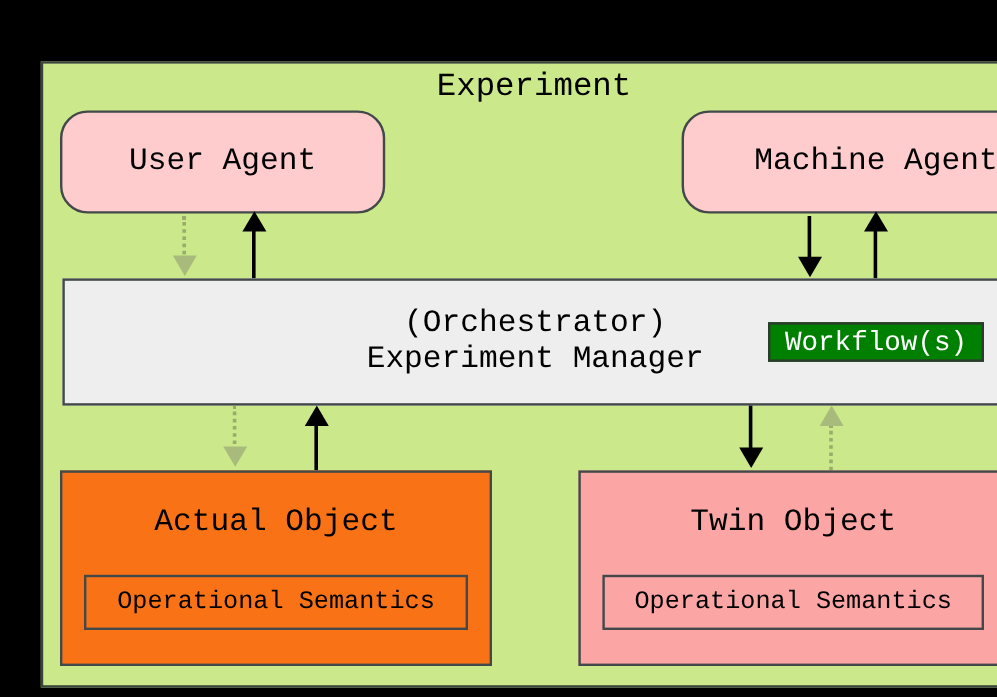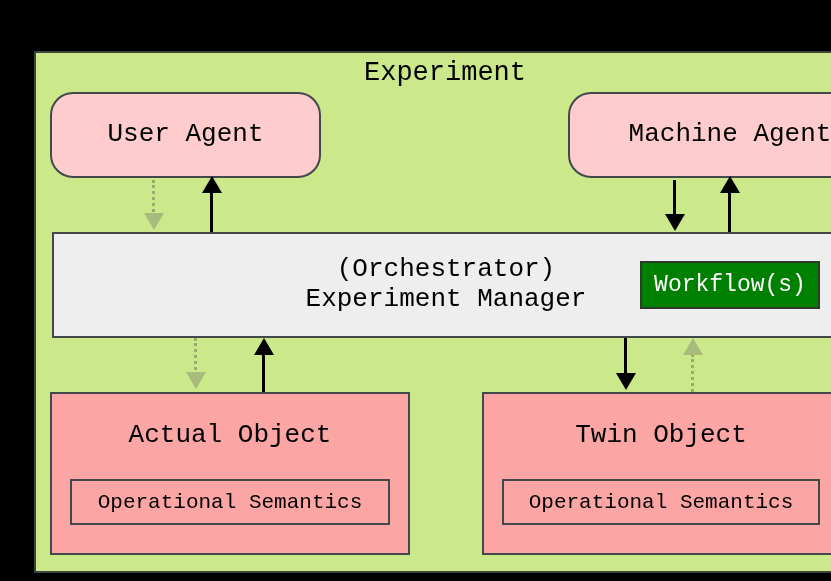--- a/index.html
+++ b/index.html
@@ -86,36 +86,36 @@
     font-size: 26px;
     line-height: 1.15;
     white-space: nowrap;
   }
   #workflow-box {
     position: absolute;
     right: 18px;
     top: 50%;
     transform: translateY(-50%);
     width: 180px;
-    height: 48px;
+    height: 33px;
     background: #008000;
     border: 2px solid #2d3a2d;
     box-sizing: border-box;
     display: flex;
     align-items: center;
     justify-content: center;
     color: #ffffff;
     font-size: 23px;
     white-space: nowrap;
   }
 
   
   #actual-object {
     left: 20px; top: 392px; width: 360px; height: 163px;
-    background: #fca5a5;
+    background: #f97316;
   }
   #twin-object {
     left: 452px; top: 392px; width: 358px; height: 163px;
     background: #fca5a5;
   }
   .object-title {
     margin-top: 26px;
     font-size: 26px;
     white-space: nowrap;
   }

